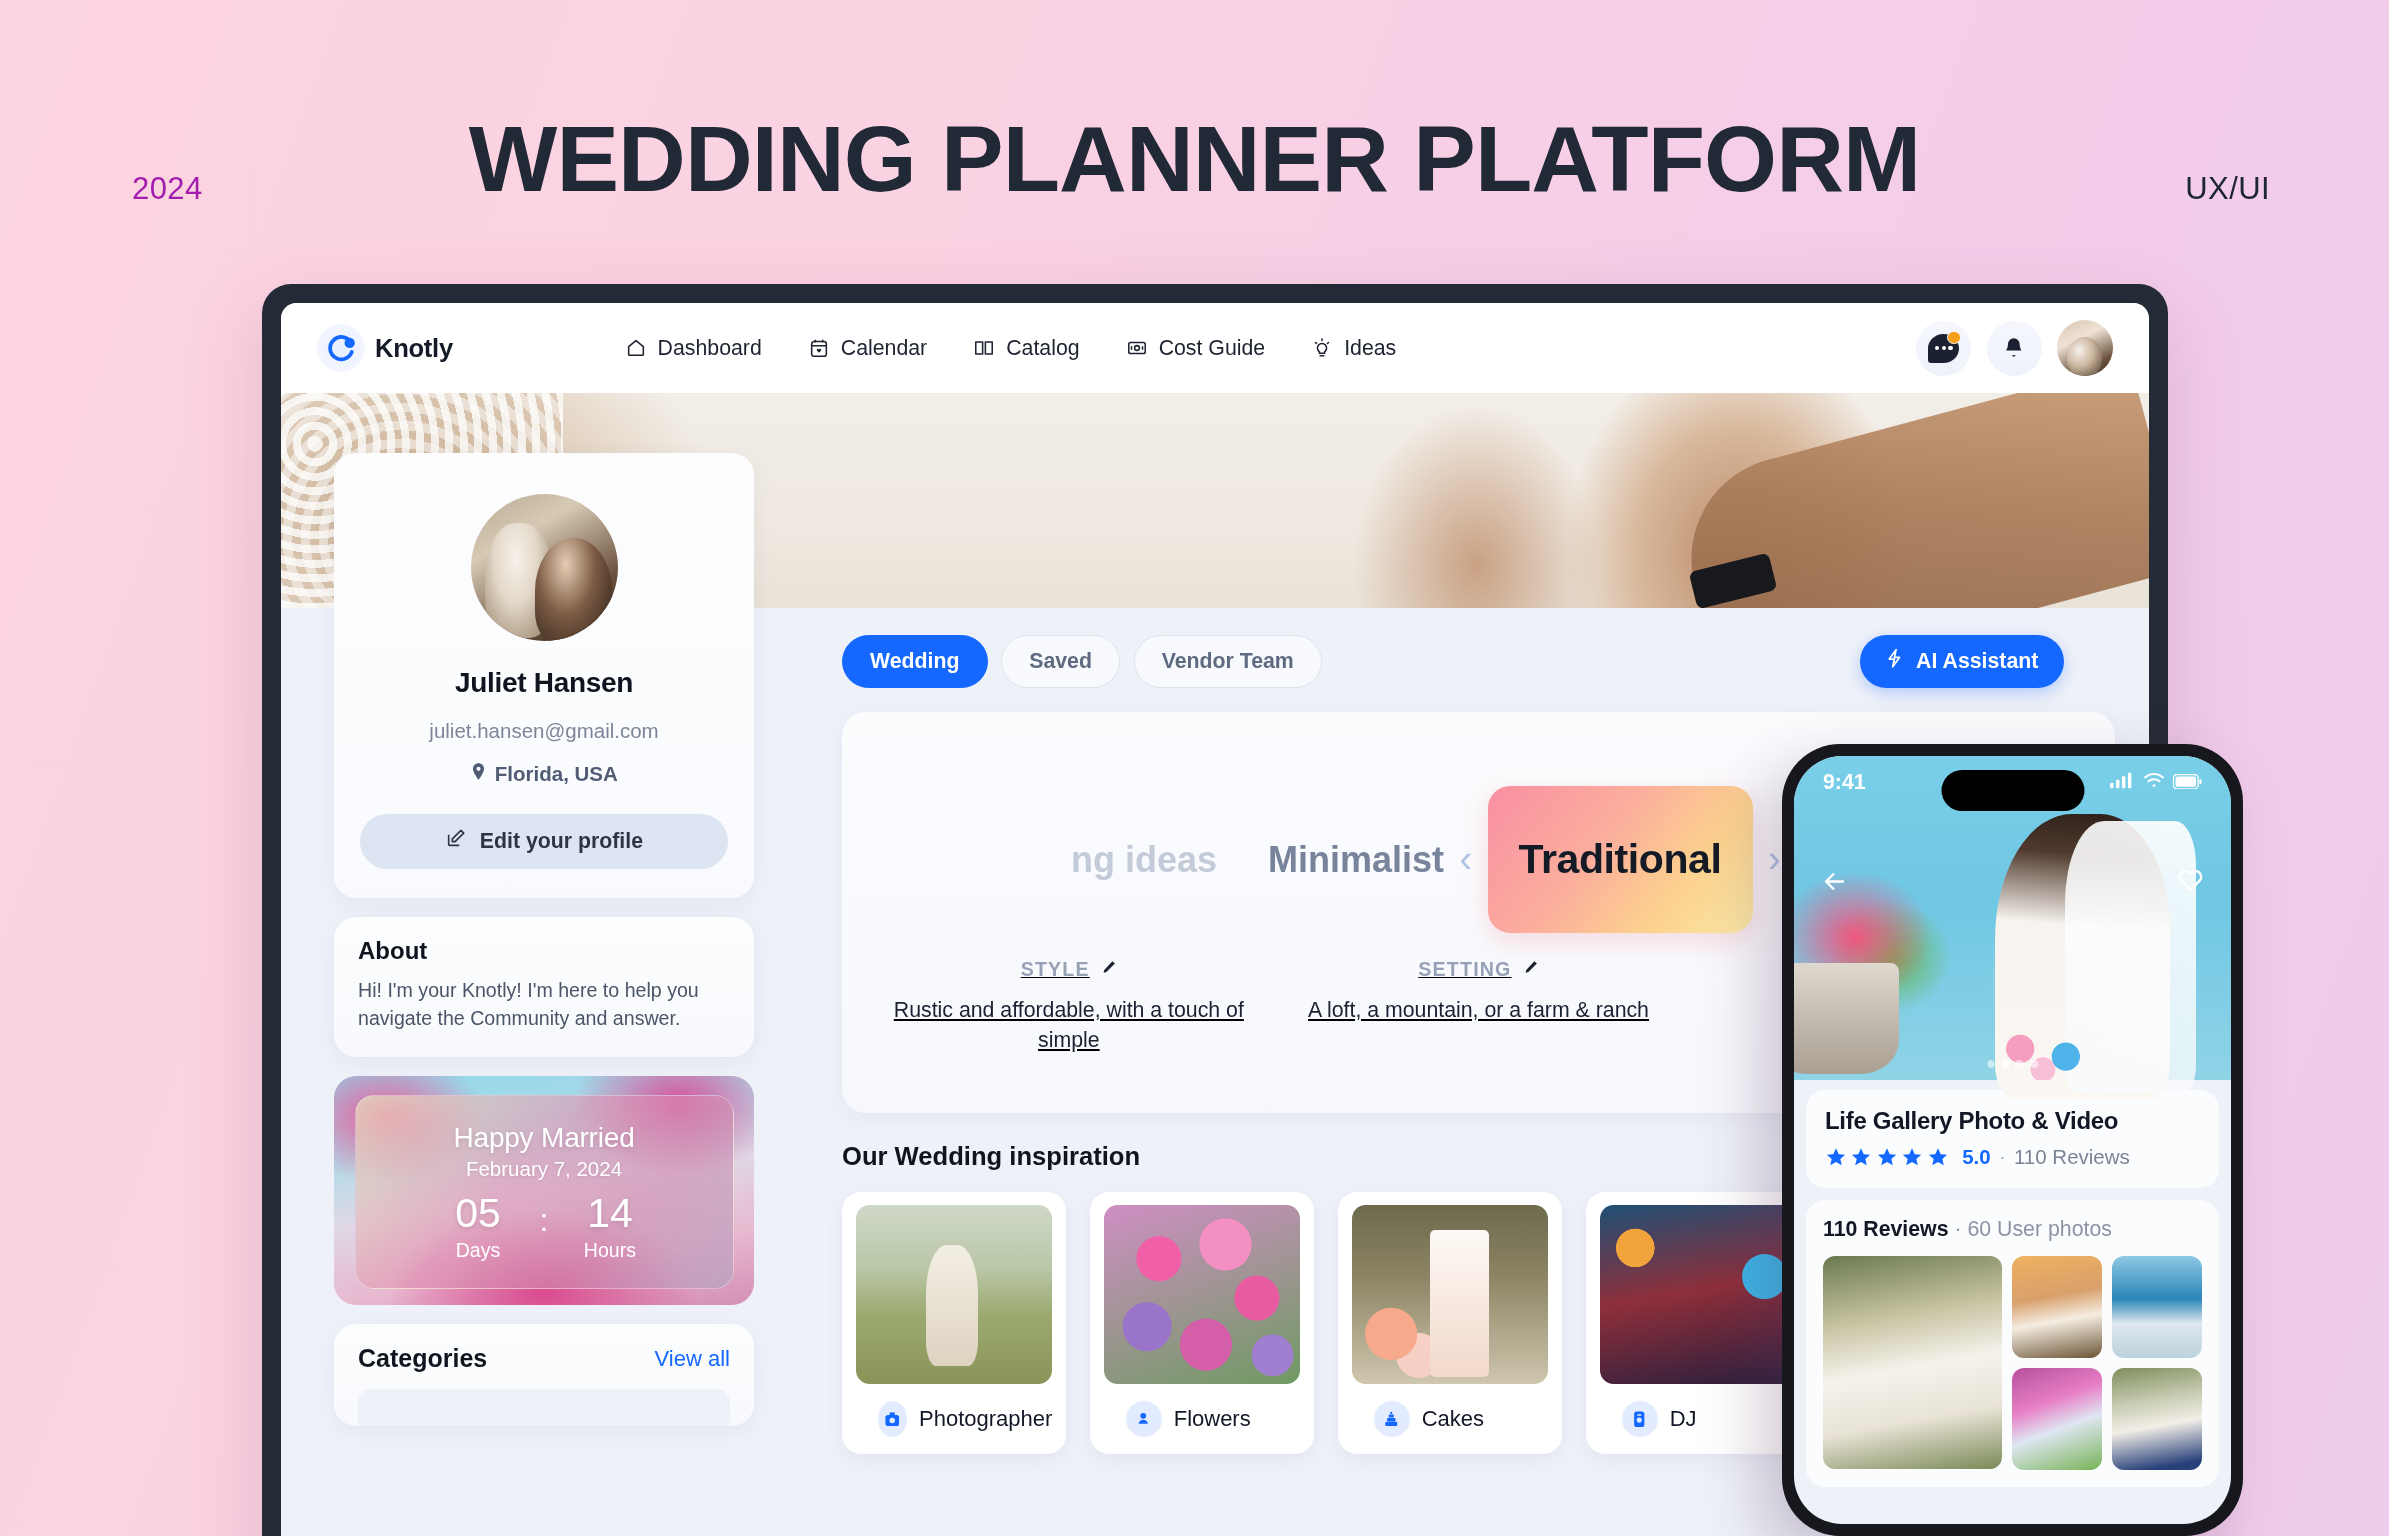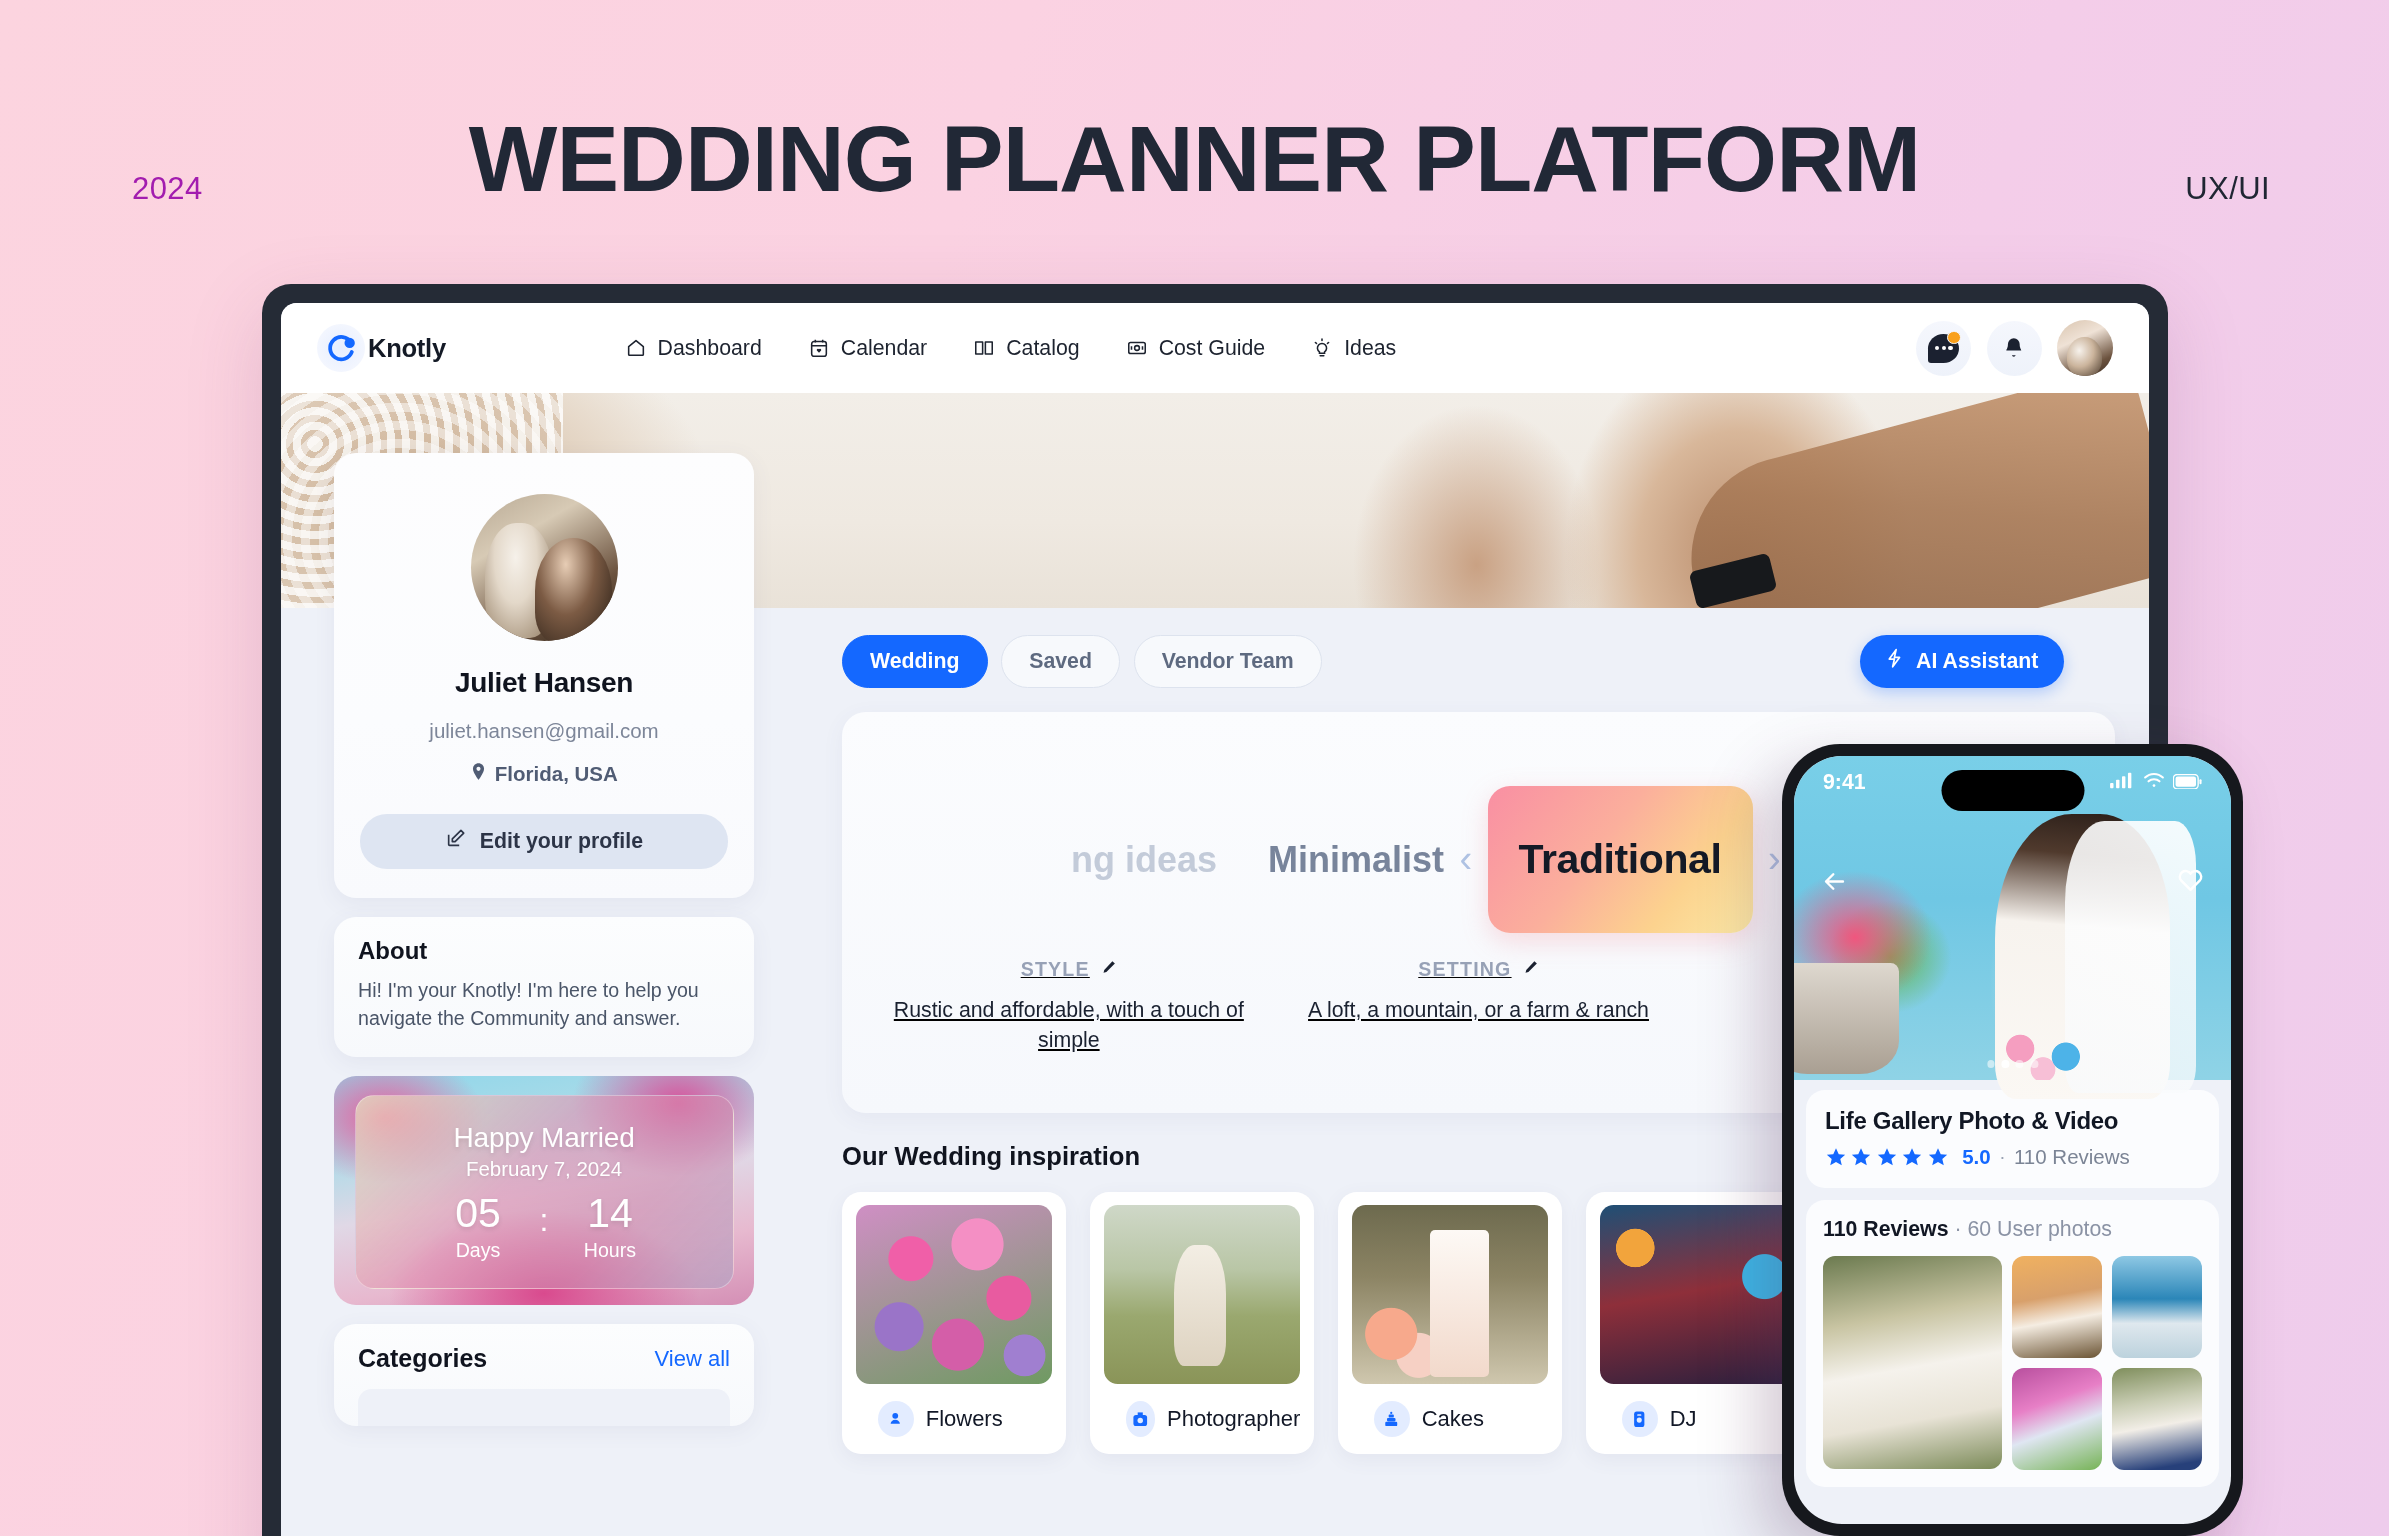--- a/index.html
+++ b/index.html
@@ -29,21 +29,21 @@
   .screen {
     width: 100%; height: 100%; background: #EEF1F8; border-radius: 15.4px 15.4px 0 0;
     overflow: hidden; position: relative;
   }
 
   
   .navbar {
     height: 90px; background: #FFFFFF; display: flex; align-items: center;
     padding: 0 36px; position: relative; z-index: 5; border-radius: 15.4px 15.4px 0 0;
   }
-  .brand { display: flex; align-items: center; gap: 3px; width: 282px; }
+  .brand { display: flex; align-items: center; gap: 10px; width: 282px; }
   .brand-badge {
     width: 48px; height: 48px; border-radius: 50%;
     background: radial-gradient(circle at 50% 50%, #E6EEFF 0%, #F3F6FE 70%, #FFFFFF 100%);
     display: flex; align-items: center; justify-content: center;
   }
   .brand-name { font-size: 25.6px; font-weight: 700; color: #141A26; letter-spacing: -0.3px; }
 
   .navlinks { display: flex; align-items: center; gap: 46px; flex: 1; margin-left: 25.6px; }
   .navlink { display: flex; align-items: center; gap: 11px; font-size: 21.3px; color: #1D232F; font-weight: 400; white-space: nowrap; }
   .navlink svg { display: block; }
@@ -512,43 +512,43 @@
                 <div class="sp-dot" id="swatch1" style="background: rgb(248, 185, 196);"></div>
               </div>
             </div>
           </div>
         </div>
 
         <div class="insp-title">Our Wedding inspiration</div>
 
         <div class="insp-row">
           <div class="insp-card">
-            <div class="insp-img img-flowers"></div>
-            <div class="insp-foot">
-              <span class="insp-icon">
-                <svg width="20.5" height="20.5" viewBox="0 0 24 24" fill="#1468FF">
-                  <circle cx="12" cy="8" r="3.4"></circle>
-                    <path d="M12 12.6c-3 0-5.4 2.2-5.4 4.6h10.8c0-2.4-2.4-4.6-5.4-4.6z"></path>
-                </svg>
-              </span>
-              <span class="insp-label">Flowers</span>
-            </div>
-          </div>
-
-          <div class="insp-card">
             <div class="insp-img img-photographer"></div>
             <div class="insp-foot">
               <span class="insp-icon">
                 <svg width="20.5" height="20.5" viewBox="0 0 24 24" fill="#1468FF">
                   <rect x="4" y="7" width="16" height="13" rx="3"></rect>
                     <path d="M9 4h6v3H9z"></path>
                   <circle cx="12" cy="13.5" r="3.2" fill="#E3ECFF"></circle>
                 </svg>
               </span>
               <span class="insp-label">Photographer</span>
+            </div>
+          </div>
+
+          <div class="insp-card">
+            <div class="insp-img img-flowers"></div>
+            <div class="insp-foot">
+              <span class="insp-icon">
+                <svg width="20.5" height="20.5" viewBox="0 0 24 24" fill="#1468FF">
+                  <circle cx="12" cy="8" r="3.4"></circle>
+                    <path d="M12 12.6c-3 0-5.4 2.2-5.4 4.6h10.8c0-2.4-2.4-4.6-5.4-4.6z"></path>
+                </svg>
+              </span>
+              <span class="insp-label">Flowers</span>
             </div>
           </div>
 
           <div class="insp-card">
             <div class="insp-img img-cakes"></div>
             <div class="insp-foot">
               <span class="insp-icon">
                 <svg width="20.5" height="20.5" viewBox="0 0 24 24" fill="#1468FF">
                   <rect x="5" y="15" width="14" height="5" rx="1.4"></rect>
                   <rect x="7" y="10.5" width="10" height="4" rx="1.2"></rect>

